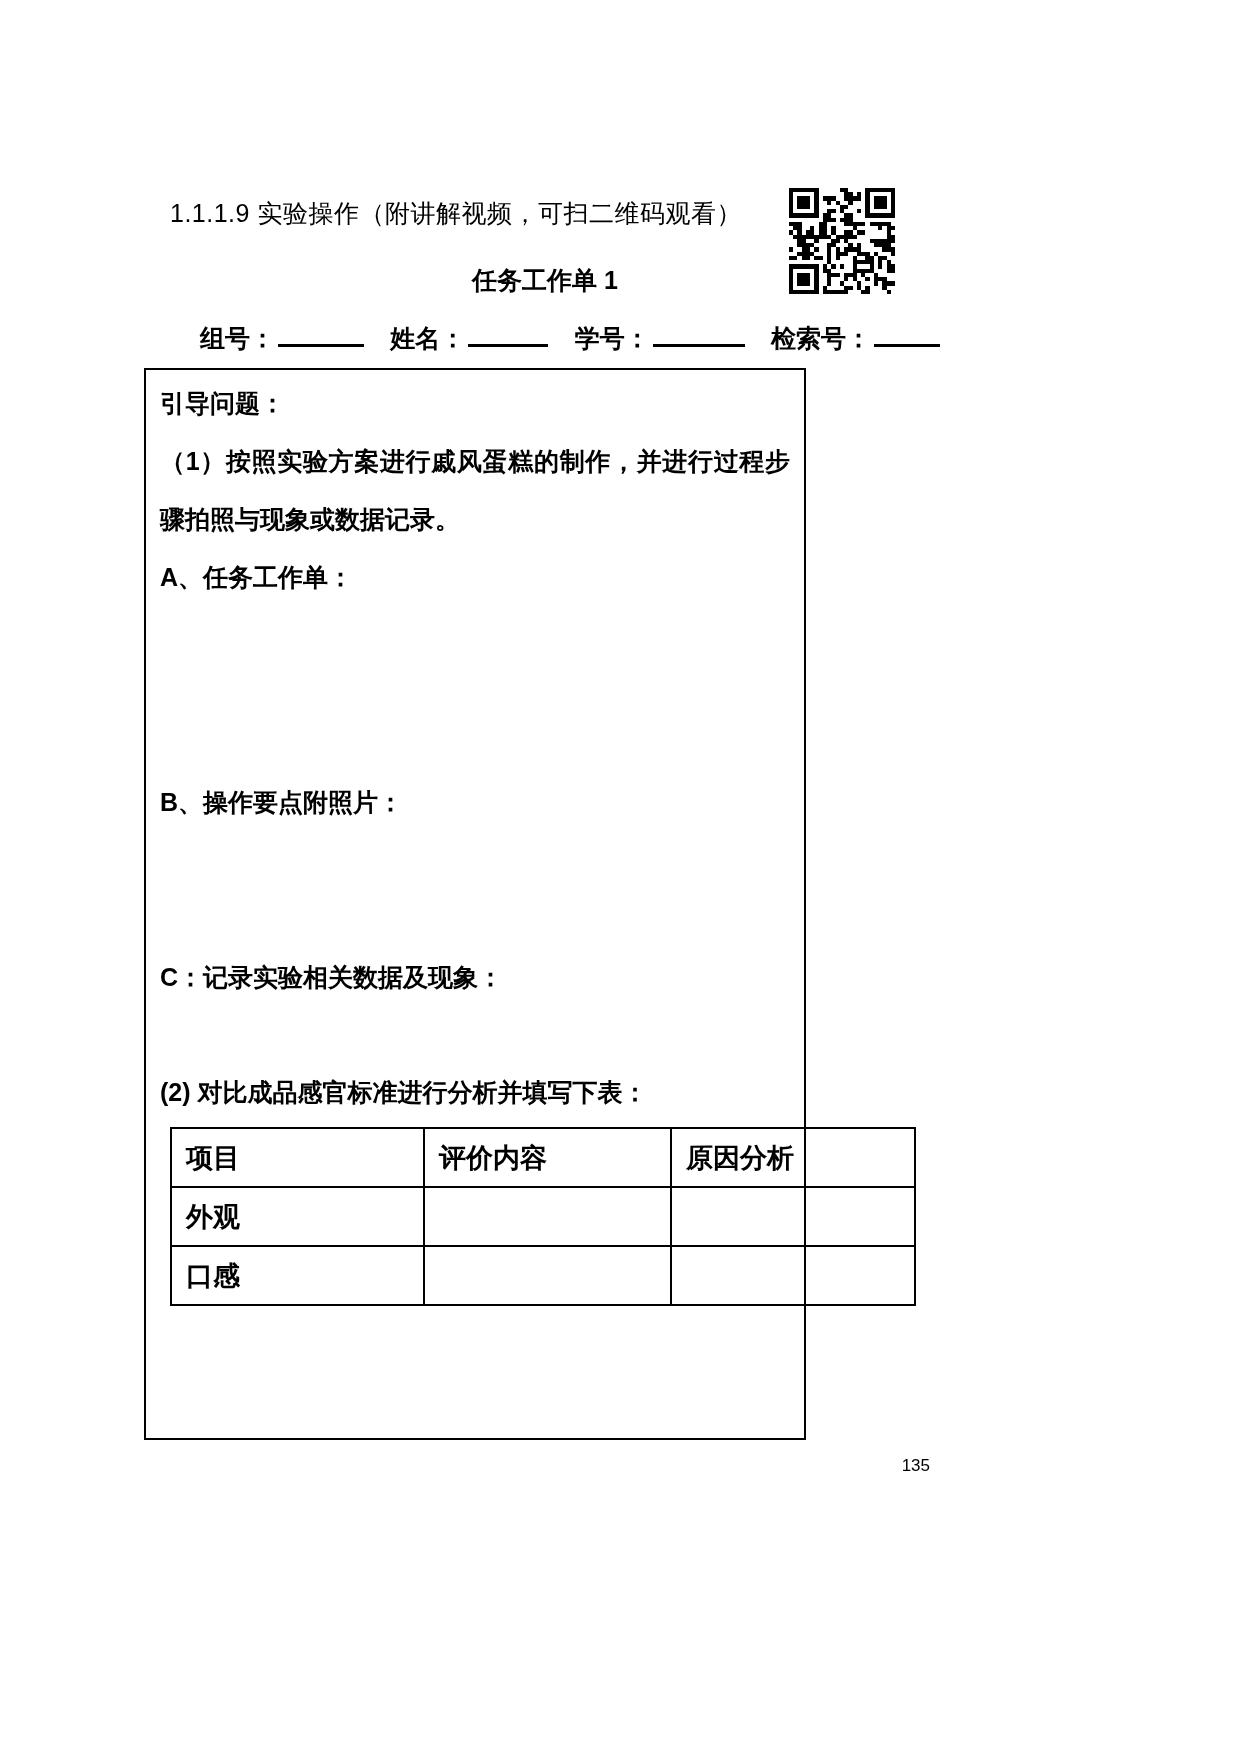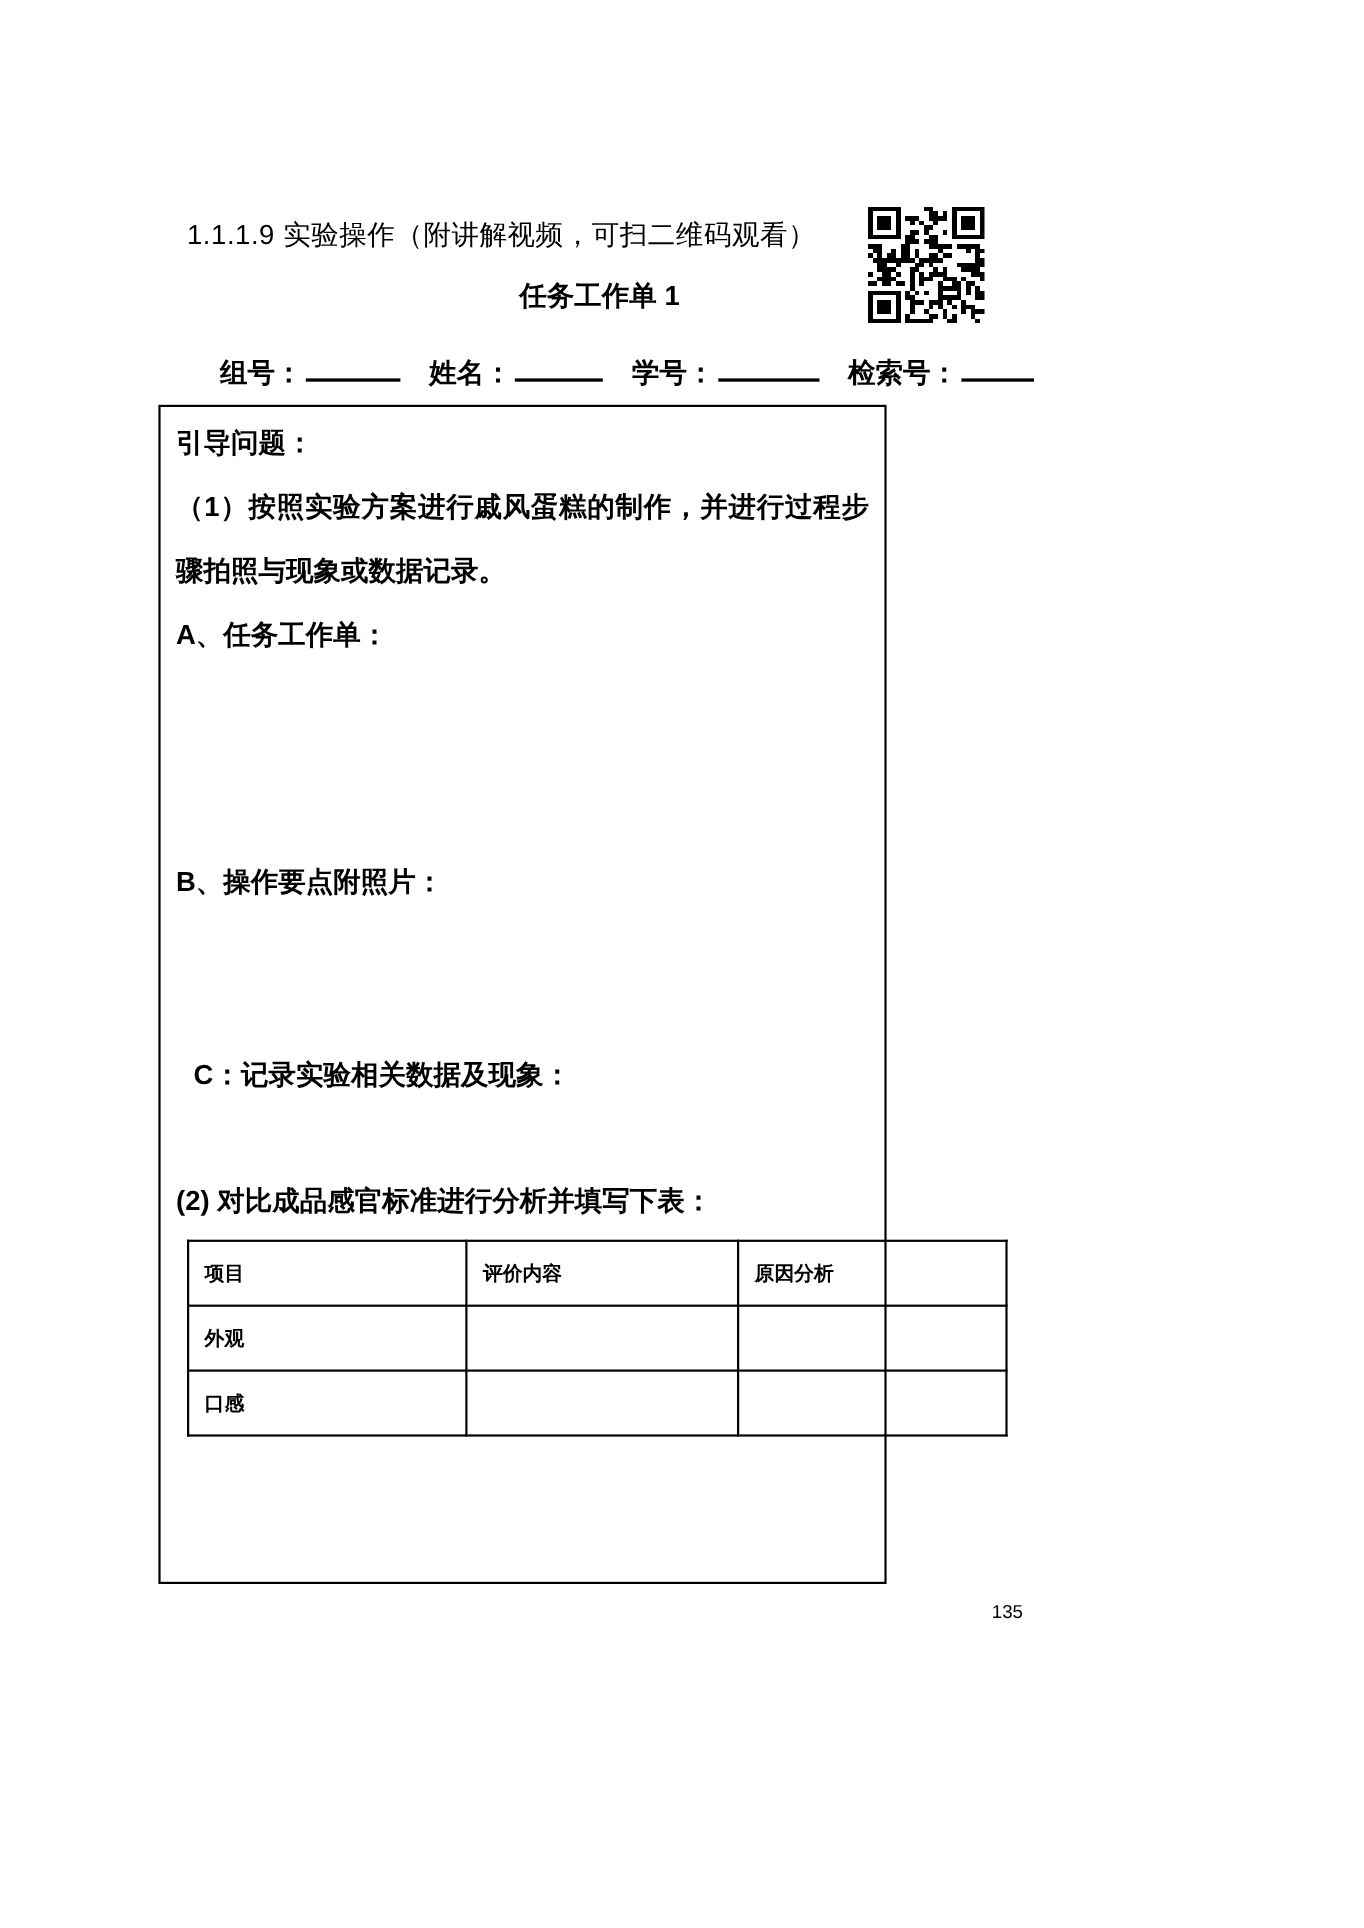--- a/index.html
+++ b/index.html
@@ -12,21 +12,21 @@
   .section-title {
     position:absolute; top:197px; left:170px;
     font-size:25px; font-weight:400; letter-spacing:0.5px;
     white-space:nowrap;
   }
   .qr {
     position:absolute; top:188px; left:789px; width:106px; height:106px;
   }
   .qr svg { width:106px; height:106px; display:block; shape-rendering:crispEdges; }
   .worksheet-title {
-    position:absolute; top:252px; left:160px; width:770px;
+    position:absolute; top:264px; left:160px; width:770px;
     text-align:center; font-size:25px; font-weight:700;
   }
   .form-row {
     position:absolute; top:320px; left:200px; width:740px;
     display:flex; justify-content:space-between; align-items:flex-end;
     font-size:25px; font-weight:700;
   }
   .form-field { white-space:nowrap; }
   .blank {
     display:inline-block; border-bottom:3px solid #000;
@@ -38,30 +38,30 @@
   .blank.w4 { width:66px; }
   .guide-box {
     position:absolute; top:368px; left:144px; width:662px; height:1072px;
     border:2px solid #000;
     padding:4px 14px 0 14px;
     font-size:25px; font-weight:700;
   }
   .guide-box p { line-height:58px; }
   .q1 { text-align:justify; }
   .item-b { margin-top:167px; }
-  .item-c { margin-top:117px;margin-left:16px; }
+  .item-c { margin-top:117px; }
   .q2 { margin-top:57px; }
   table.eval {
     border-collapse:collapse; margin:6px 0 0 10px;
     width:744px; table-layout:fixed;
   }
   table.eval th, table.eval td {
     border:2px solid #000; height:59px;
     padding:4px 14px; text-align:left; vertical-align:middle;
-    font-size:18px; font-weight:700;
+    font-size:27px; font-weight:700;
   }
   .page-number {
     position:absolute; top:1456px; left:160px; width:770px;
     text-align:right; font-size:17px; font-weight:400;
   }
 </style>
 </head>
 <body>
 
 <div class="page">

